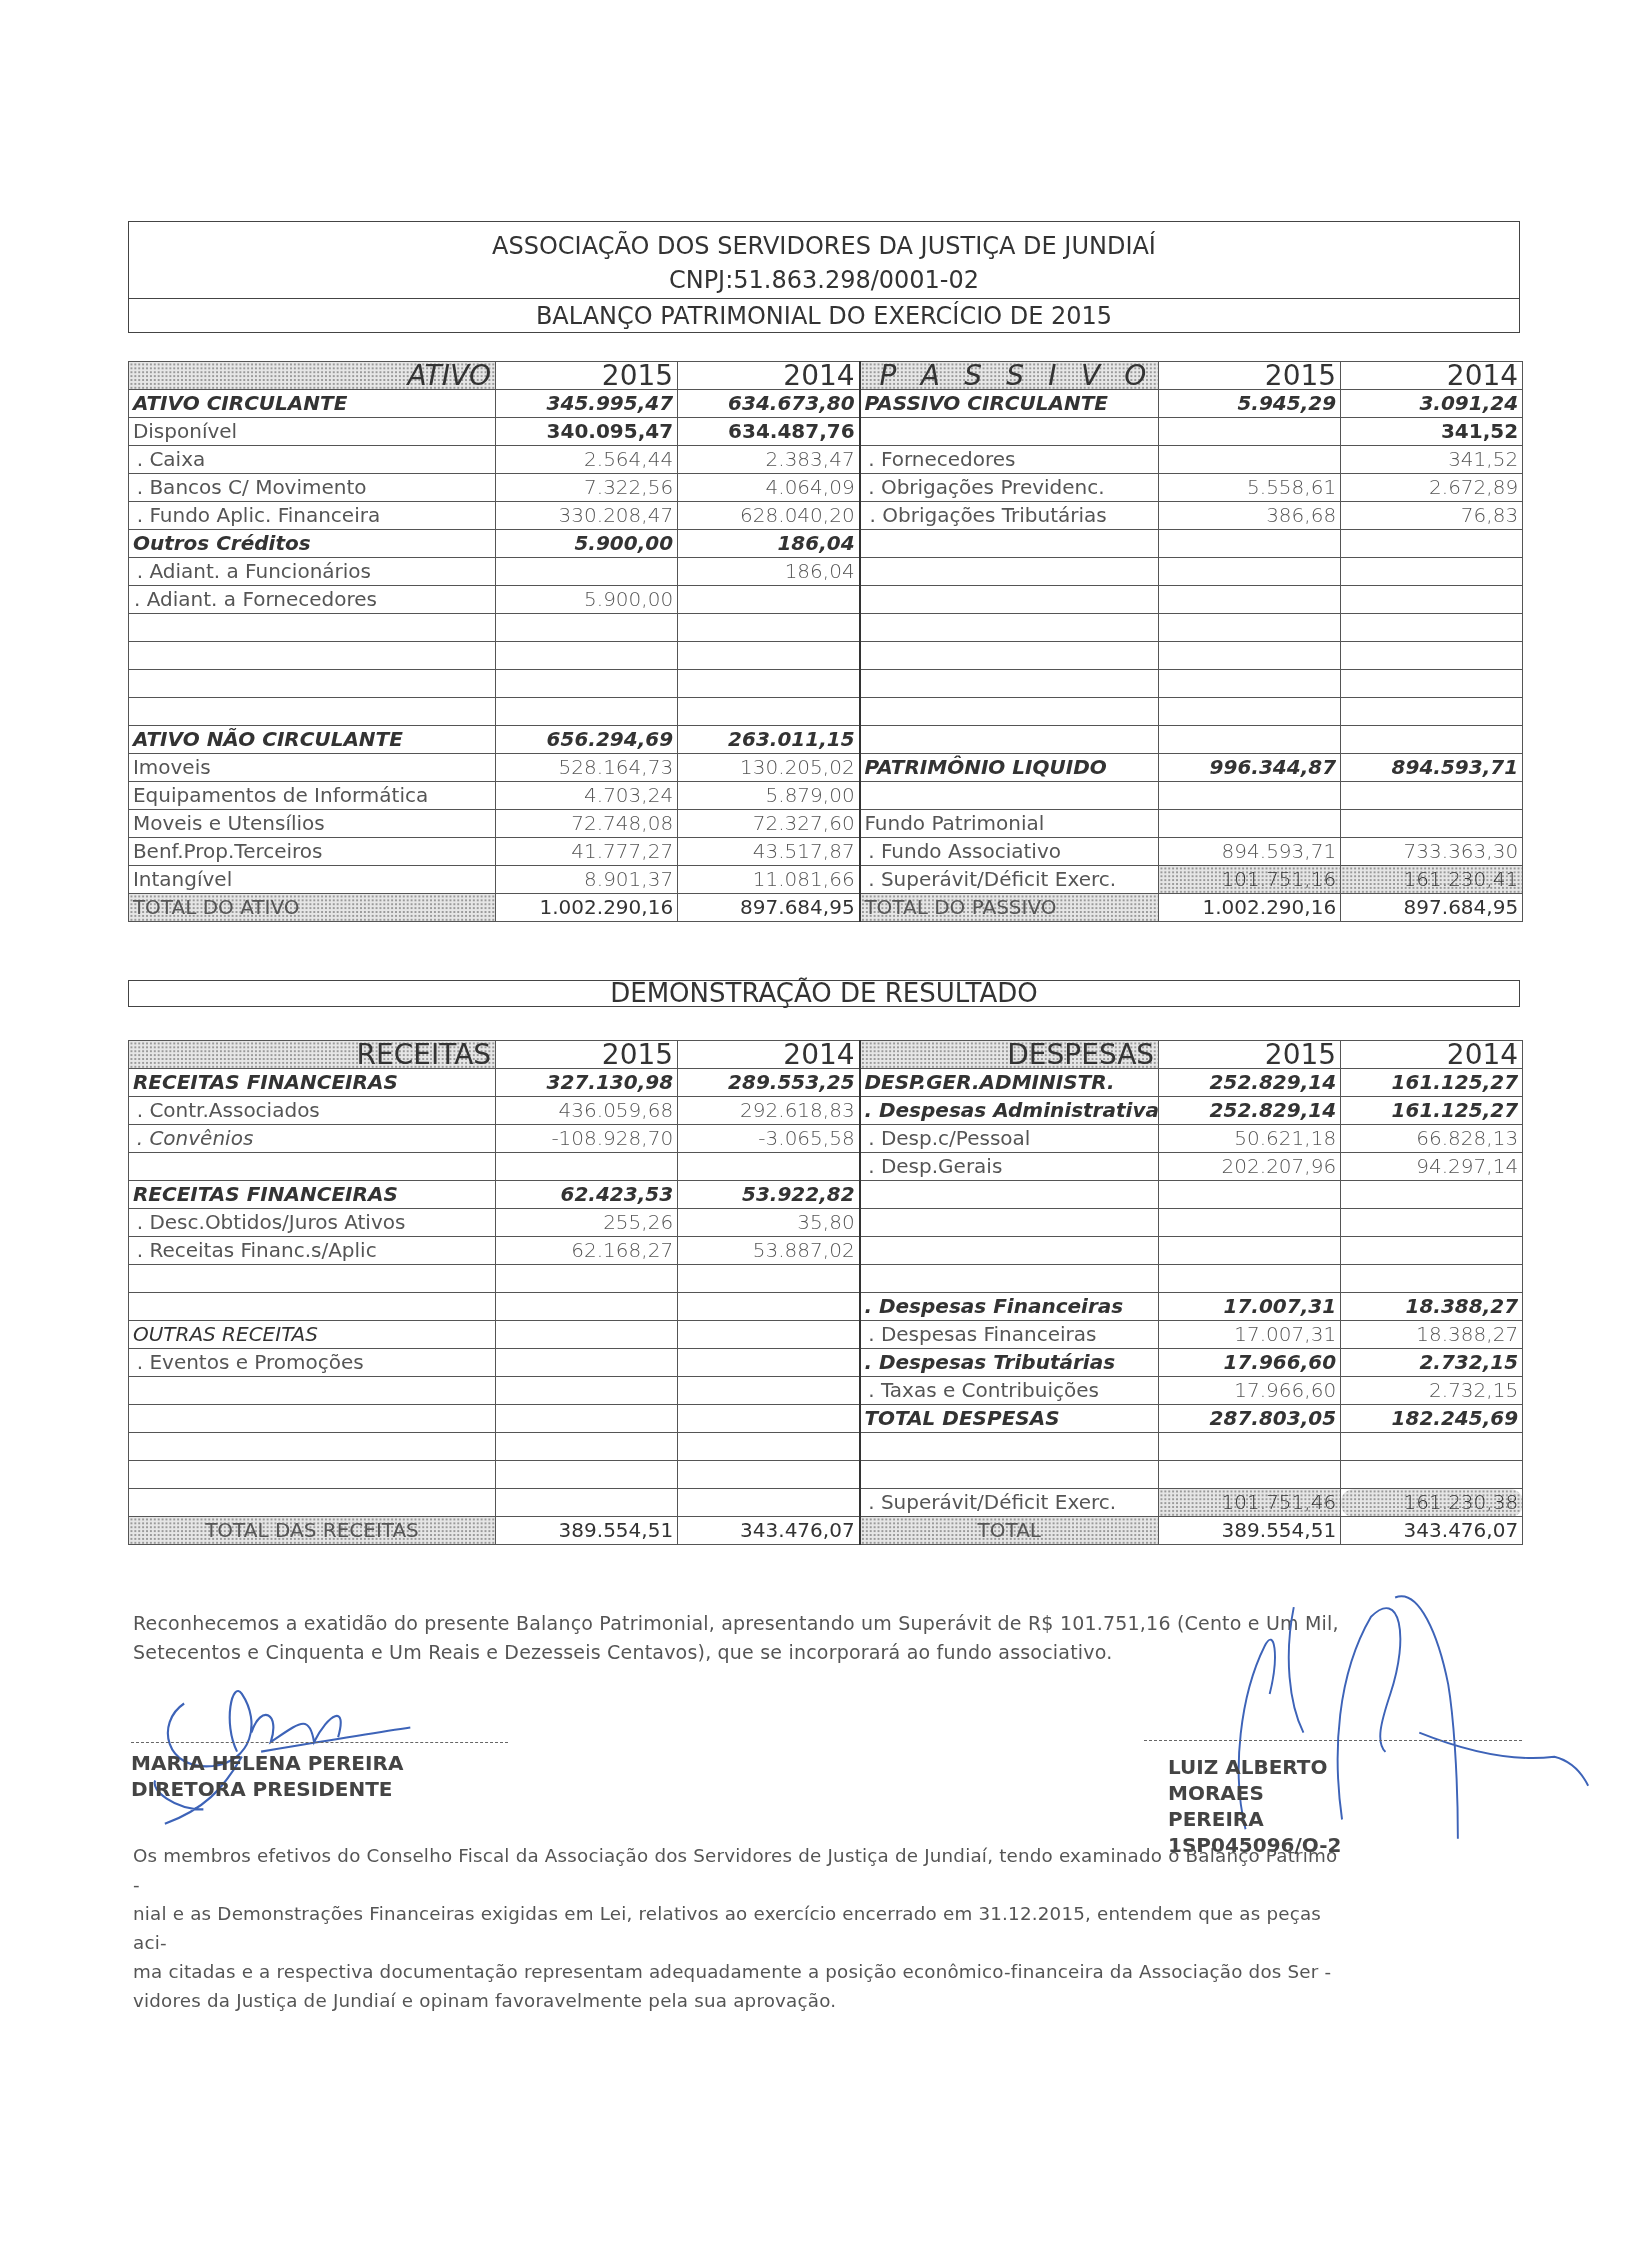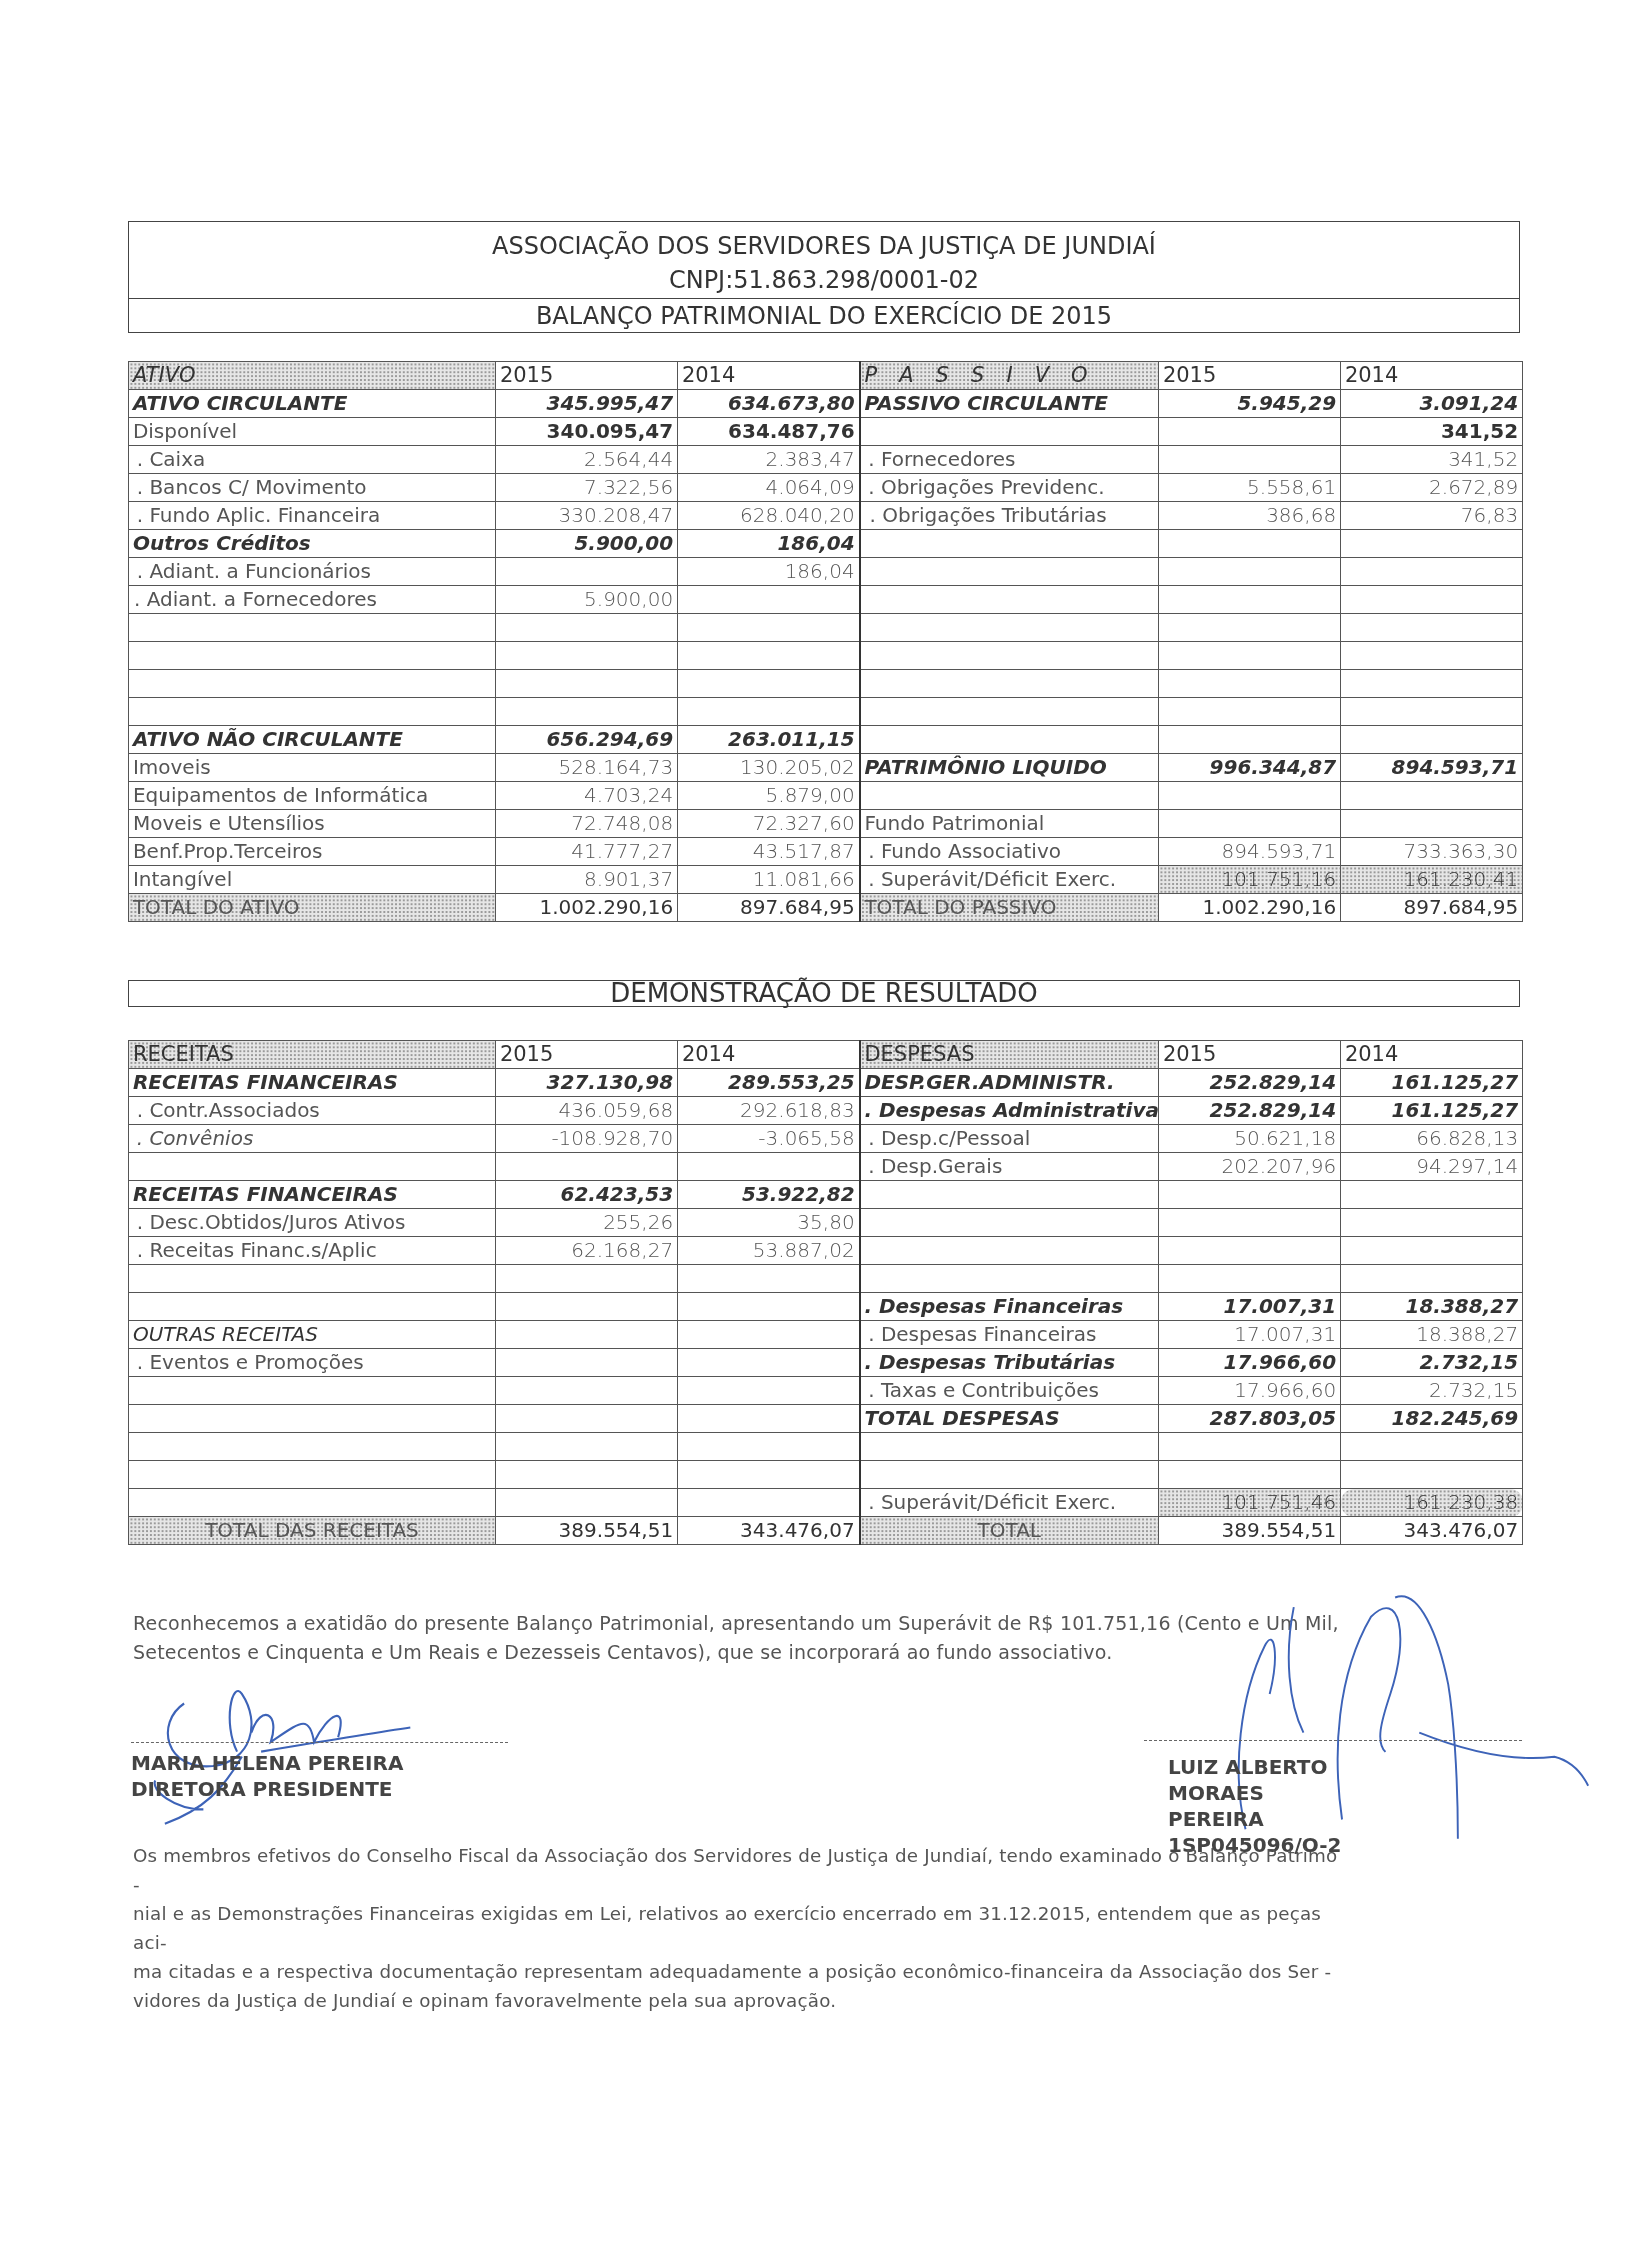--- a/index.html
+++ b/index.html
@@ -24,21 +24,21 @@
   }
   table.grid td {
     border: 1.4px solid #555; height: 27px; padding: 0 3.9px; white-space: nowrap; overflow: hidden;
     line-height: 27px;
   }
   table.grid td.num { text-align: right; font-weight: 300; color:#555; }
   table.grid td.lbl { text-align: left; color:#555; }
   table.grid td.b { font-weight: bold; color:#333; }
   table.grid td.bi { font-weight: bold; font-style: italic; color:#333; }
   table.grid td.i  { font-style: italic; color:#333; }
-  table.grid td.hd { text-align: left; font-size: 21px; color:#333; }
+  table.grid td.hd { text-align: right; font-size: 28px; color:#333; }
   table.grid td.shade {
     background-color: #e6e6e6;
     background-image: radial-gradient(#9a9a9a 0.8px, transparent 0.9px);
     background-size: 3.9px 3.9px;
   }
   table.grid td.center { text-align: center; }
   table.grid td.thick-right { border-right: 2.4px solid #333; }
   .spaced { letter-spacing: 7.7px; font-style: italic; }
 
   .demo-hdr {

